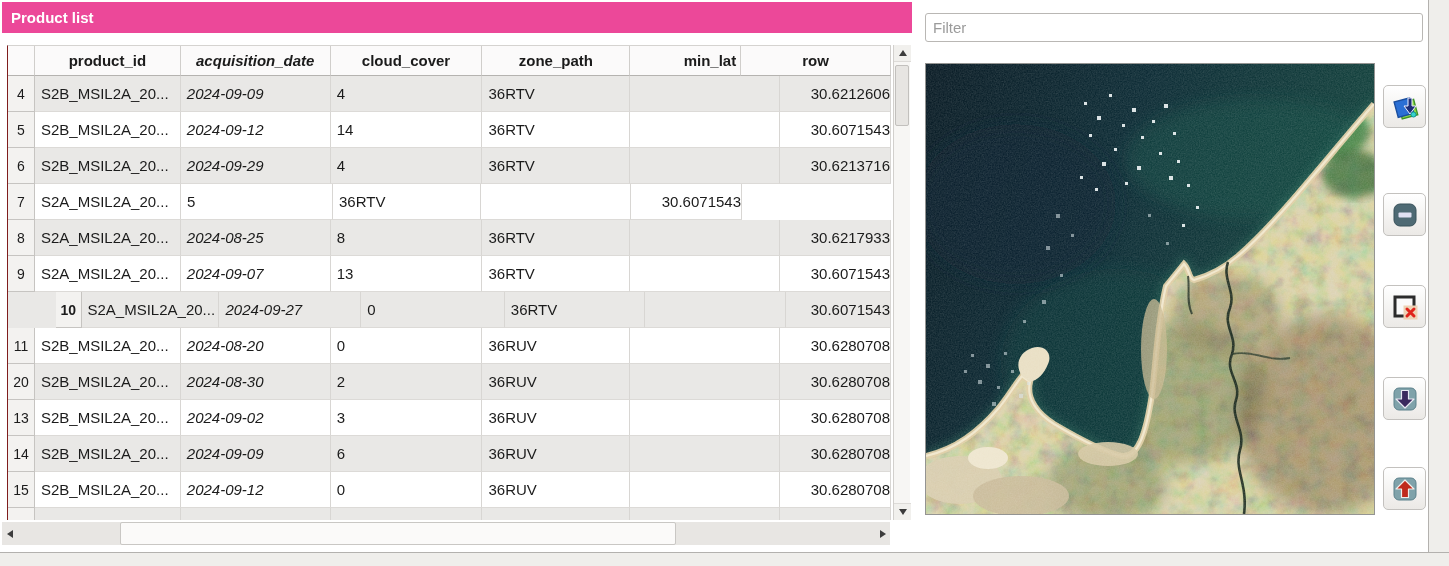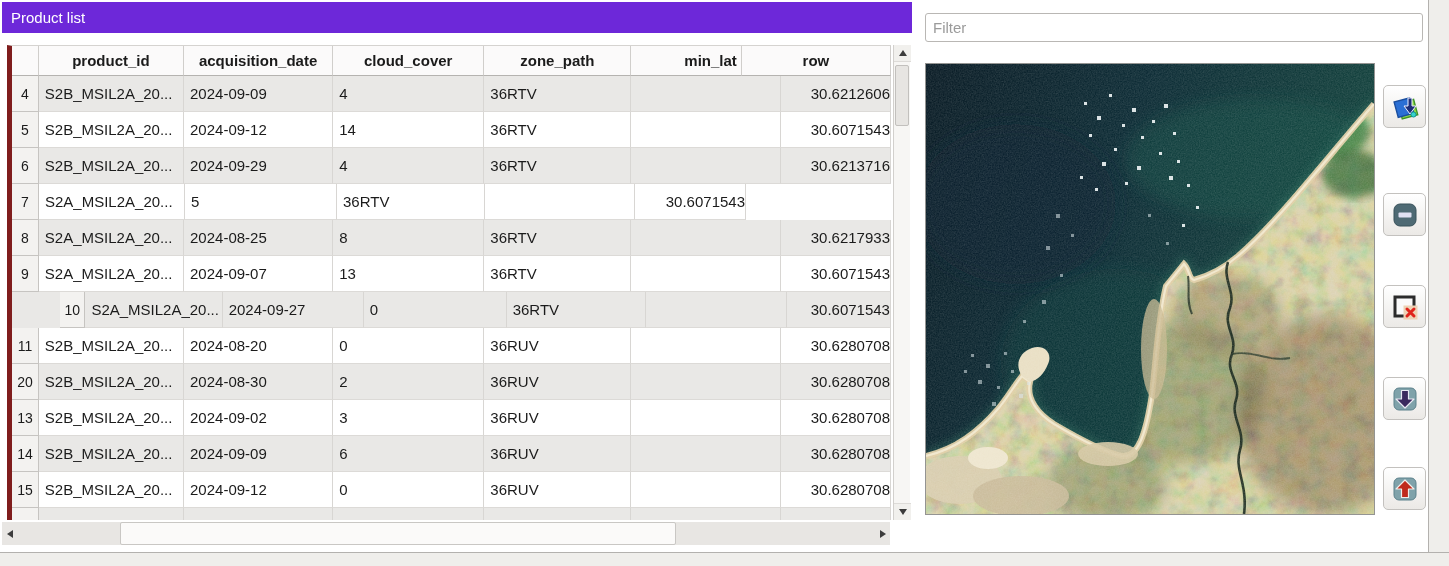--- a/index.html
+++ b/index.html
@@ -2,50 +2,50 @@
 <html><head>
 <meta charset="utf-8">
 <style>
   * { margin:0; padding:0; box-sizing:border-box; }
   html,body { width:1449px; height:566px; background:#ffffff; overflow:hidden;
               font-family:"Liberation Sans", sans-serif; }
   .window { position:relative; width:1449px; height:566px; background:#ffffff; }
 
   
   .titlebar { position:absolute; left:2px; top:2px; width:910px; height:31px;
-              background:#6d28d9; color:#ffffff; display:flex; align-items:center;
-              padding-left:9px; font-size:15px; font-weight:normal; }
+              background:#ec4899; color:#ffffff; display:flex; align-items:center;
+              padding-left:9px; font-size:15px; font-weight:bold; }
 
   
   .filter-input { position:absolute; left:925px; top:4px; width:498px; height:29px;
                   border:1px solid #b9b7b4; border-radius:3px; font-size:15px;
                   padding:0 7px; color:#333; outline:none;
                   font-family:"Liberation Sans", sans-serif;margin-top:9px; }
   .filter-input::placeholder { color:#9b9b9b; }
 
   
   .table { position:absolute; left:7px; top:45px; width:884px; height:475px;
-           overflow:hidden; border-top:1px solid #d5d3d0; border-left:5px solid #7f1d1d;
+           overflow:hidden; border-top:1px solid #d5d3d0; border-left:1px solid #7f1d1d;
            background:#84cc16; font-size:15px; color:#1b1b1b; }
   .hrow { display:flex; height:30px; }
   .hcell { background:#fbfafa; border-right:1px solid #d0cecb; border-bottom:1px solid #b5b3b0;
            font-weight:bold; display:flex; align-items:center; justify-content:center;
            white-space:nowrap; overflow:hidden; }
   .hcell.right { justify-content:flex-end; padding-right:4px; }
   .trow { display:flex; height:36px; background:#ffffff; }
   .trow:nth-child(odd) { background:#e9e8e6; }
   .cell { border-right:1px solid #d8d6d3; border-bottom:1px solid #dcdad7;
           display:flex; align-items:center; padding-left:6px;
           white-space:nowrap; overflow:hidden; }
   .c-num { width:27px; background:#f3f2f0; border-right:1px solid #c6c4c1;
            border-bottom:1px solid #c6c4c1; justify-content:center; padding-left:0;
            font-size:14px; }
-  .trow.current .c-num { font-weight:normal;margin-left:48px; }
+  .trow.current .c-num { font-weight:bold;margin-left:48px; }
   .c-pid   { width:146px; }
-  .c-date  { width:150px; }
+  .c-date  { width:150px;font-style:italic; }
   .c-cloud { width:152px;text-align:right; }
   .c-zone  { width:148px; }
   .c-row   { width:150px; }
   .c-minlat{ width:111px; justify-content:flex-end; padding-right:0; padding-left:0; }
   .h-num   { width:27px; }
 
   
   .v-scroll { position:absolute; left:893px; top:45px; width:17px; height:475px;
               background:#f7f6f4; border-left:1px solid #d2d0cd; }
   .v-btn { position:absolute; left:0; width:17px; height:17px; background:#f1f0ed;

